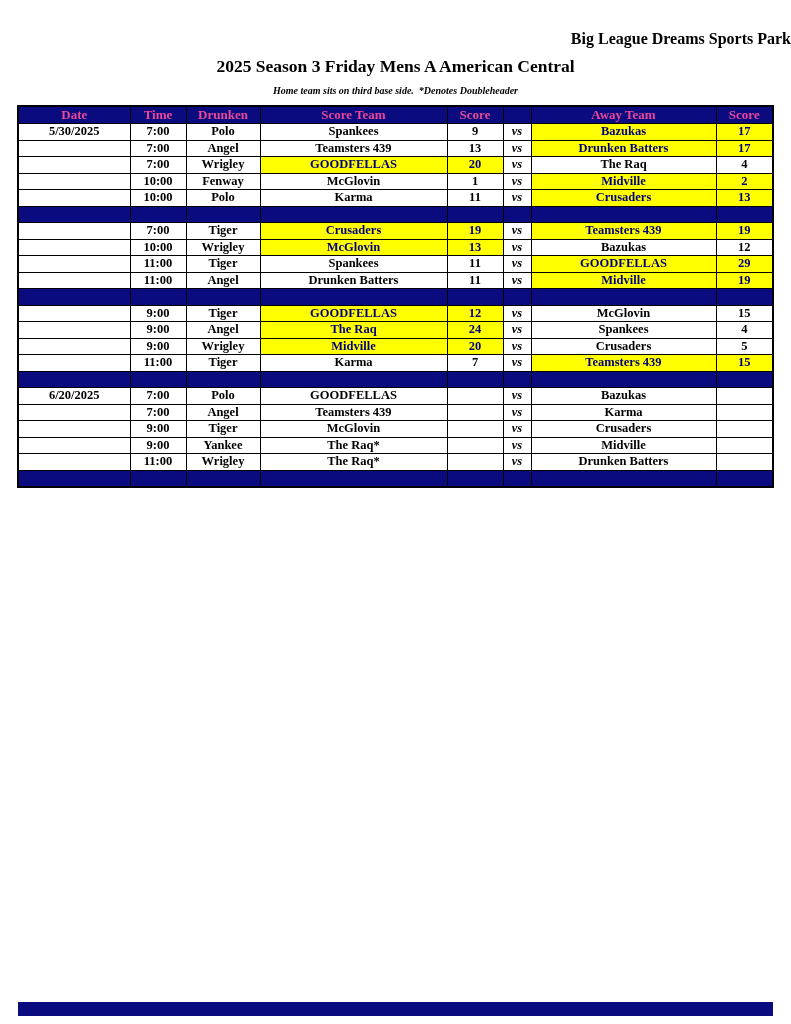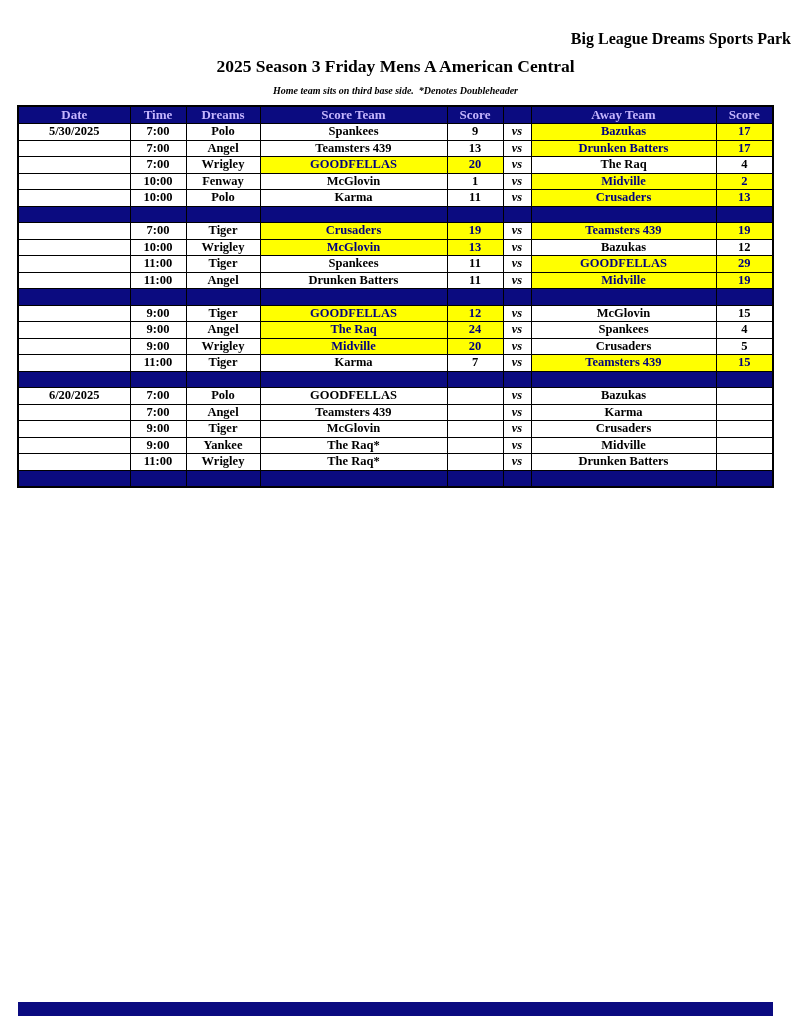--- a/index.html
+++ b/index.html
@@ -51,21 +51,21 @@
     text-align: center;
     vertical-align: middle;
     font-weight: bold;
     font-size: 12.5px;
     padding: 0;
     white-space: nowrap;
     overflow: hidden;
   }
   table.schedule th {
     background: var(--navy, #0b0b80);
-    color: #c4b5fd;
+    color: #ec4899;
     height: 15px;
     font-size: 13px;
   }
   table.schedule td { height: 15.5px; background: #ffffff; }
   table.schedule tr.sep td { background: var(--navy, #0b0b80); }
   td.win { background: var(--yellow, #ffff00) !important; color: var(--win-text, #000080); }
   td.vs { font-style: italic; font-size: 12px; }
   .bottom-bar {
     position: absolute;
     left: 18px;
@@ -92,21 +92,21 @@
     <col style="width:187px">
     <col style="width:56px">
     <col style="width:28px">
     <col style="width:185px">
     <col style="width:57px">
   </colgroup>
   <thead>
       <tr>
         <th>Date</th>
         <th>Time</th>
-        <th>Dreams</th>
+        <th>Drunken</th>
         <th>Score Team</th>
         <th>Score</th>
         <th></th>
         <th>Away Team</th>
         <th>Score</th>
       </tr>
     </thead>
   <tbody>
       <tr>
         <td>5/30/2025</td>

